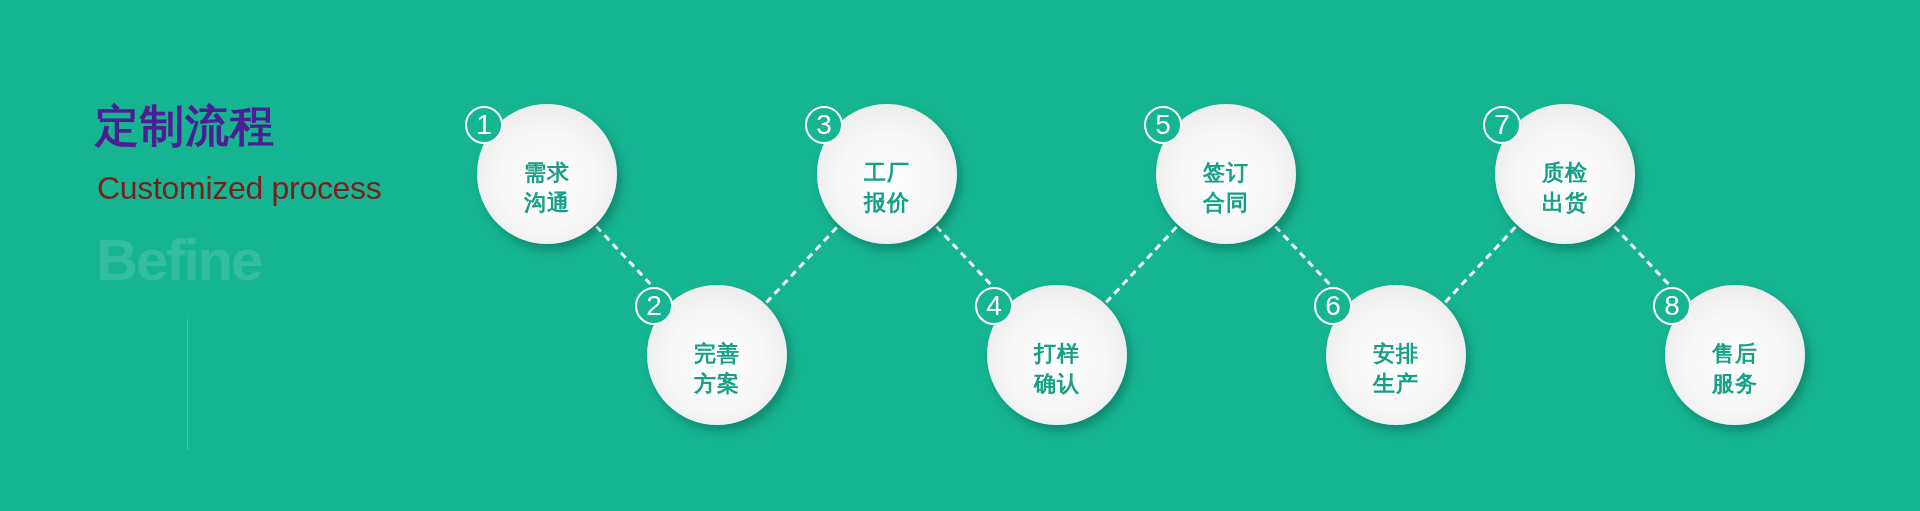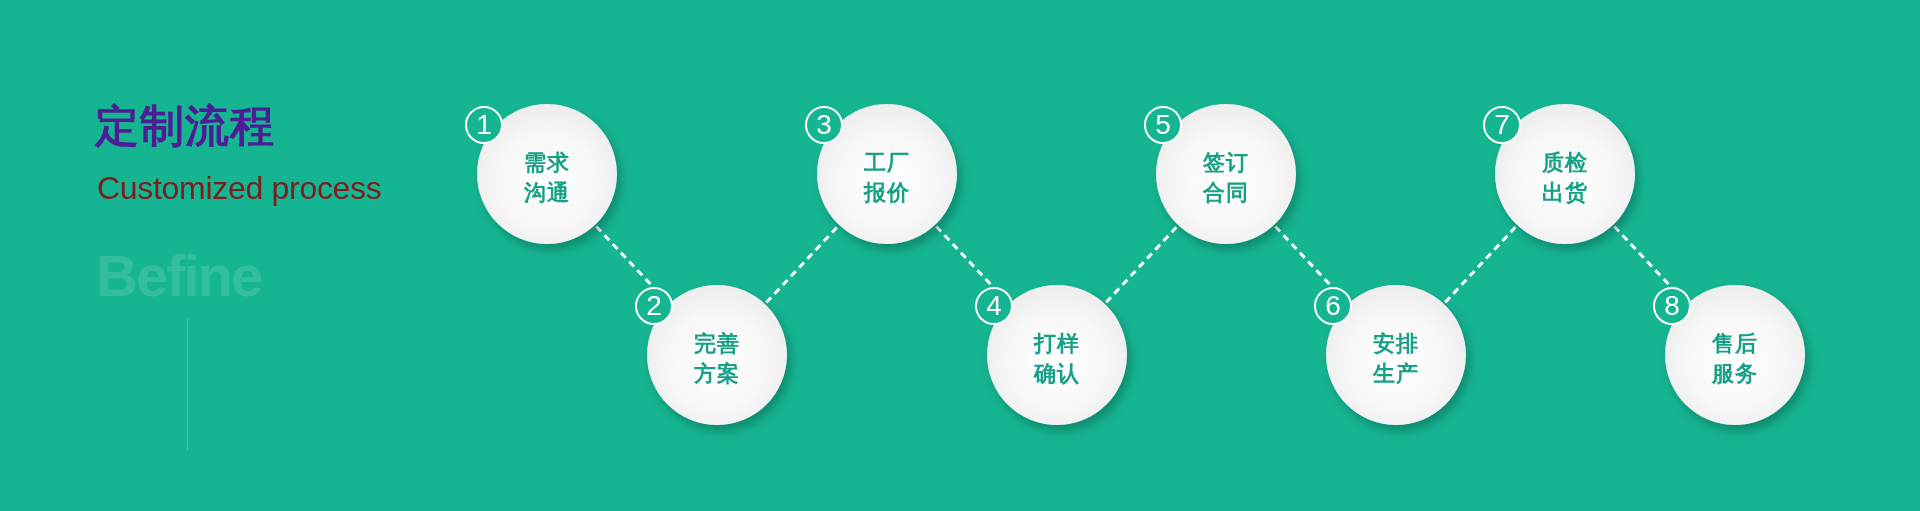--- a/index.html
+++ b/index.html
@@ -41,21 +41,20 @@
       position: absolute;
       left: 96px;
       top: 230px;
       font-family: "Liberation Sans", sans-serif;
       font-size: 58px;
       font-weight: bold;
       color: rgba(255,255,255,0.13);
       line-height: 60px;
       letter-spacing: -2px;
       white-space: nowrap;
-      margin-top: 16px;
     }
     .divider {
       position: absolute;
       left: 187px;
       top: 319px;
       width: 1px;
       height: 131px;
       background: rgba(255,255,255,0.22);
     }
     .connectors {
@@ -76,21 +75,21 @@
       top: 0;
       width: 140px;
       height: 140px;
       border-radius: 50%;
       background: radial-gradient(circle at 50% 55%, #ffffff 0%, #f7f7f7 45%, #e4e4e4 100%);
       box-shadow: 4px 6px 10px rgba(0, 60, 45, 0.35);
     }
     .label {
       position: absolute;
       left: 0;
-      top: 4px;
+      top: 14px;
       width: 140px;
       height: 140px;
       display: flex;
       flex-direction: column;
       align-items: center;
       justify-content: center;
       color: #17a085;
       font-size: 22px;
       font-weight: bold;
       line-height: 30px;

